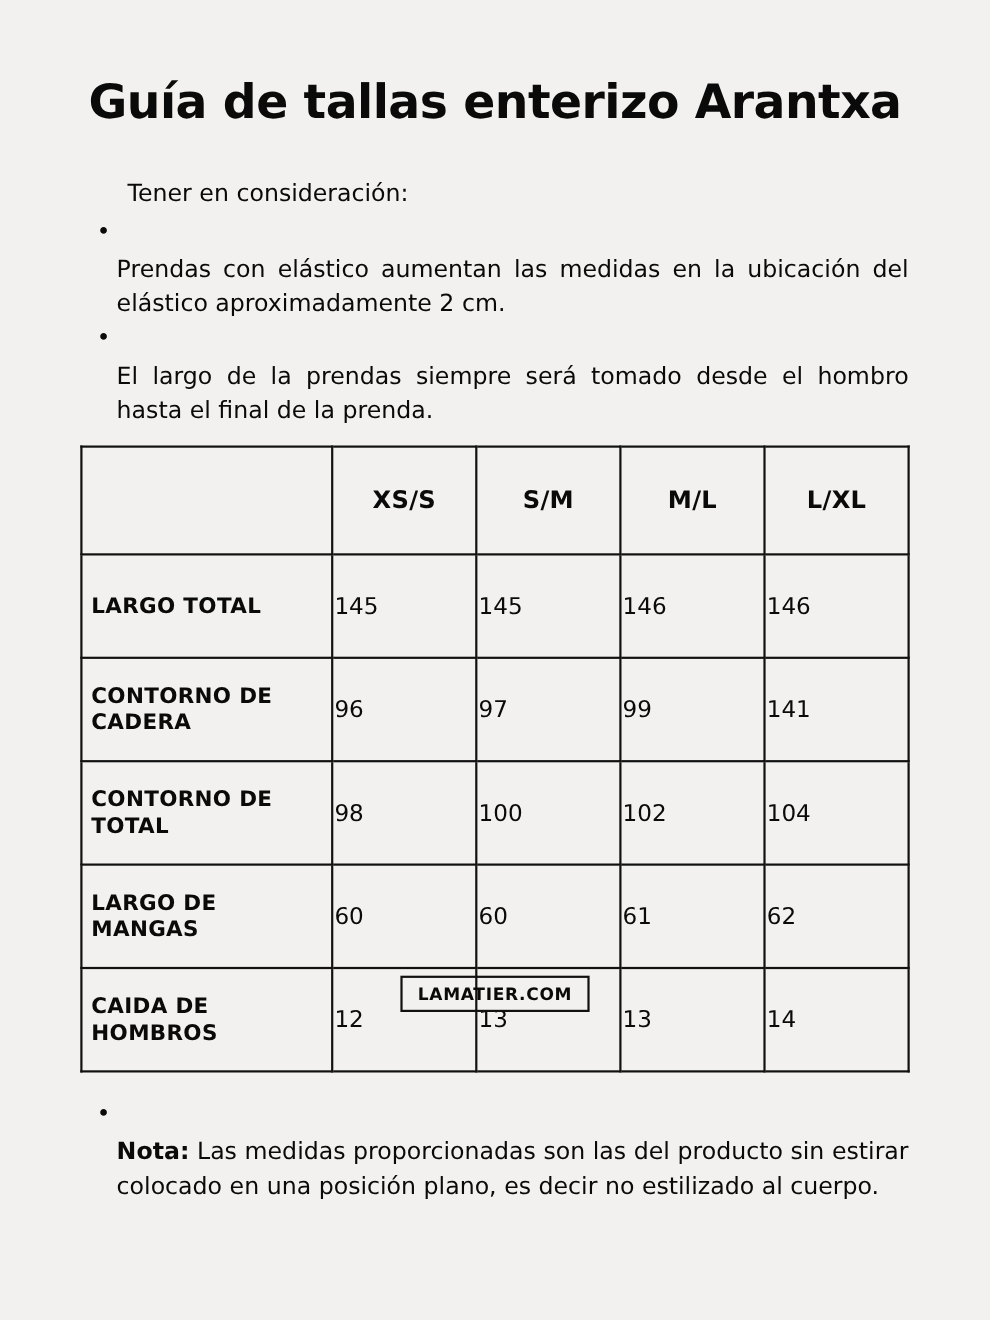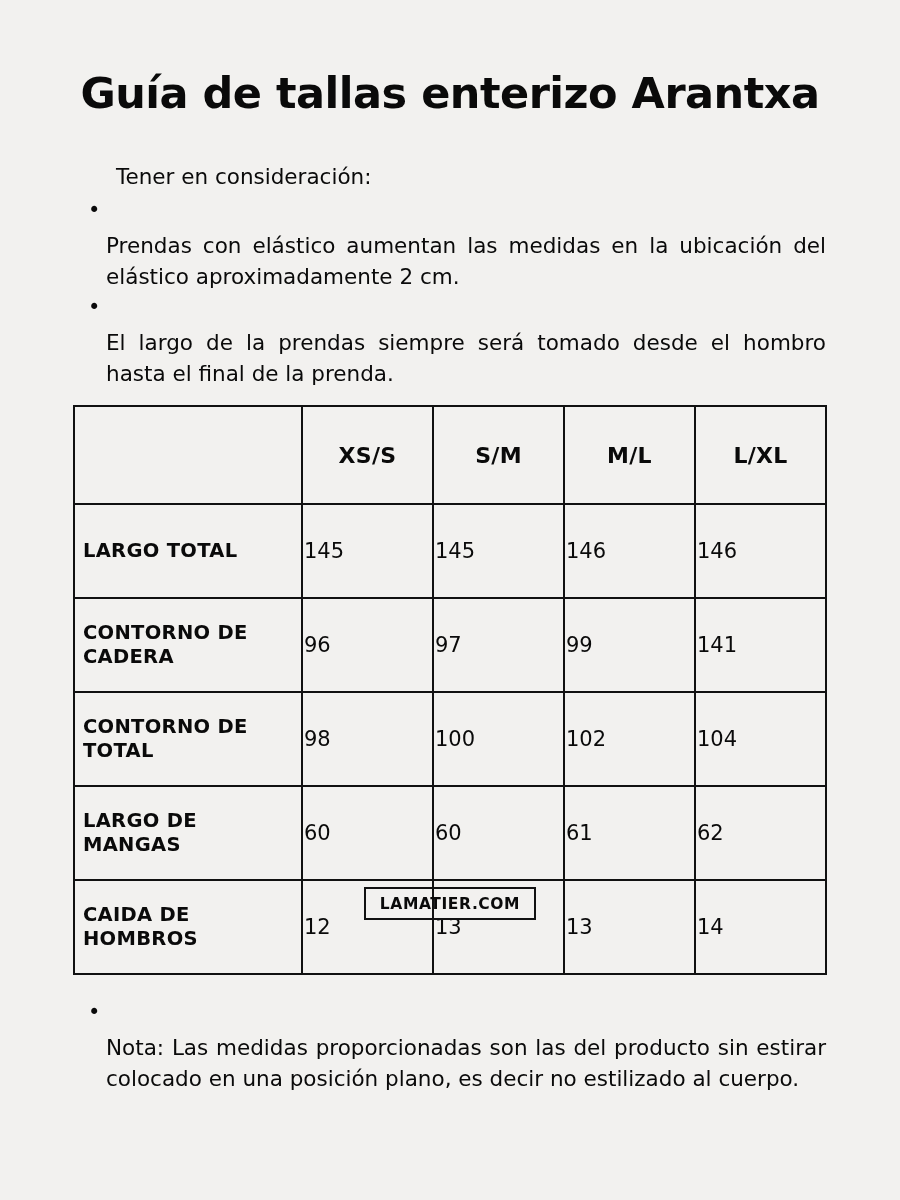--- a/index.html
+++ b/index.html
@@ -102,21 +102,21 @@
   .footnote {
     margin-top: 22px;
     display: flex;
     align-items: flex-start;
     font-size: 21.5px;
     line-height: 1.45;
     padding-left: 28px;
     padding-right: 14px;
   }
   .footnote .bullet-text { text-align: justify; }
-  .footnote b { font-weight: 400; }
+  .footnote b { font-weight: 700; }
 
   .brand-wrap {
     position: absolute;
     left: 0;
     right: 0;
     bottom: 44px;
     display: flex;
     justify-content: center;
   }
   .brand {

